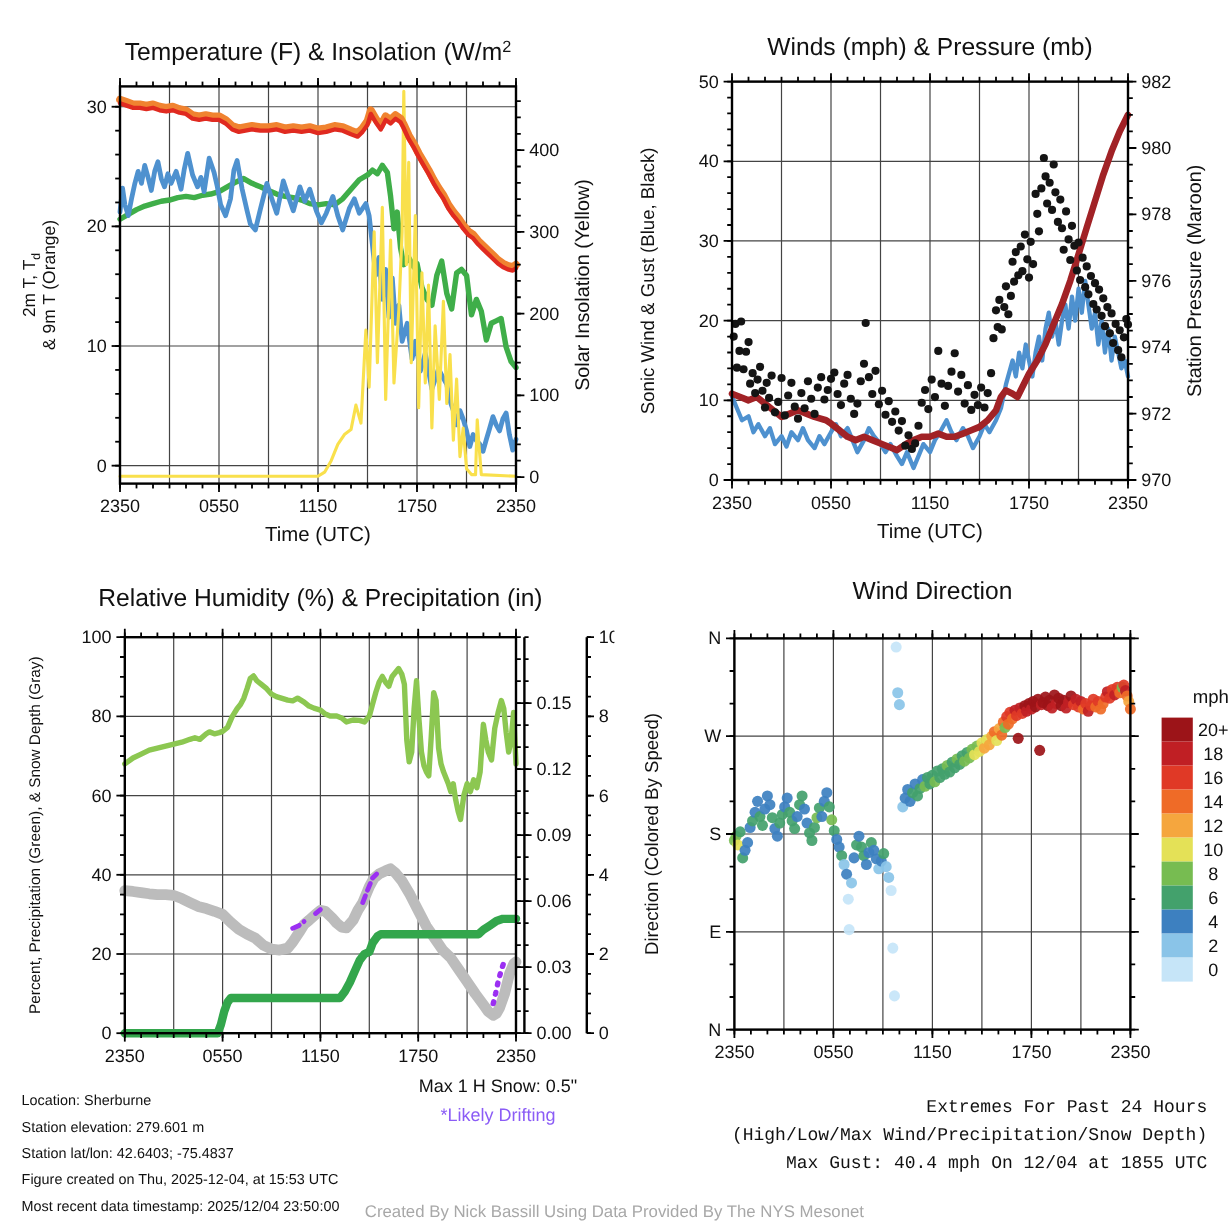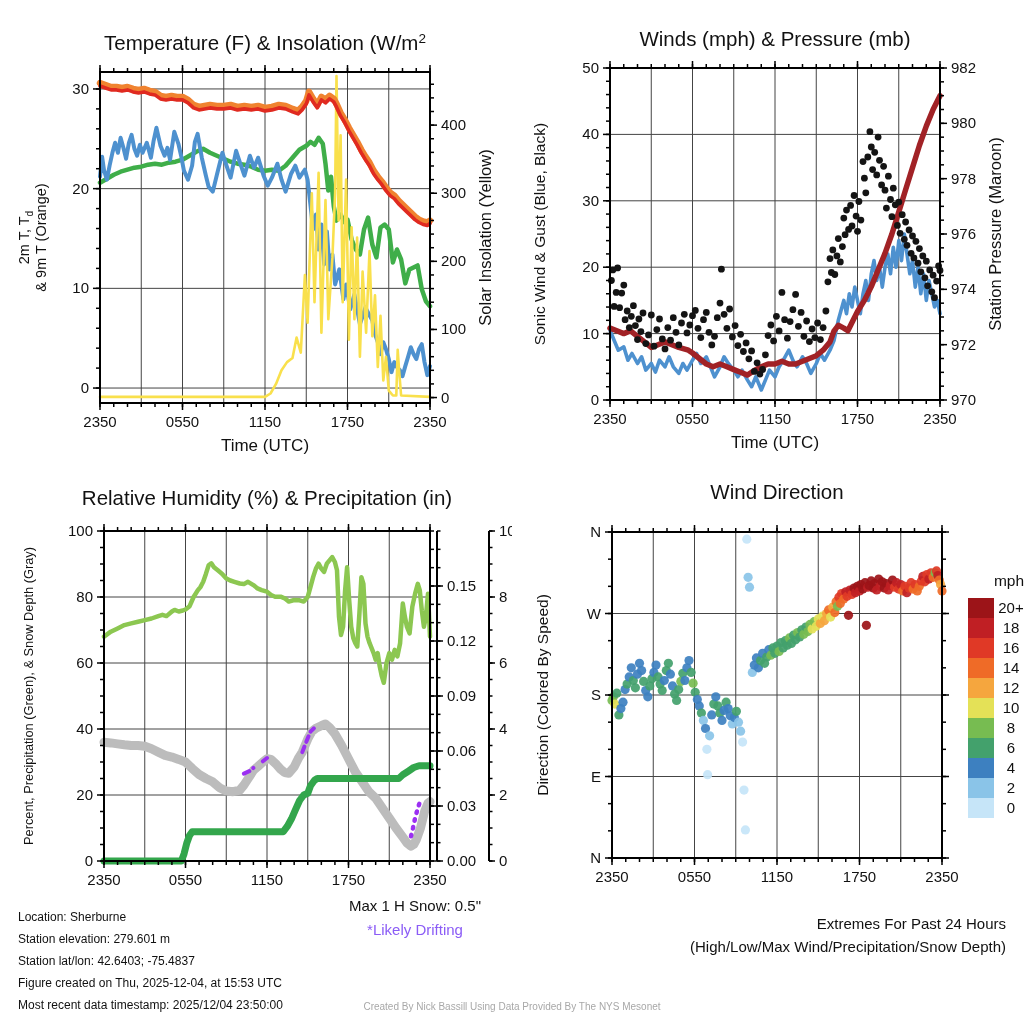--- a/index.html
+++ b/index.html
@@ -2,23 +2,23 @@
 <html><head>
 <meta charset="utf-8">
 <style>
   html,body{margin:0;padding:0;background:#fff;}
   .canvas{position:relative;width:1024px;height:1024px;background:#fff;
           font-family:"Liberation Sans",sans-serif;overflow:hidden;}
   svg.panel{position:absolute;left:0;top:0;}
   .footer-left{position:absolute;left:18px;top:906px;font-size:12px;line-height:22px;color:#111;}
   .snow-note{position:absolute;left:265px;top:897px;width:300px;text-align:center;font-size:15px;color:#111;}
   .snow-note .drifting{margin-top:7px;color:#8b5cf6;}
-  .extremes{position:absolute;right:18px;top:912px;text-align:right;font-size:15px;line-height:23px;color:#111;}
+  .extremes{position:absolute;right:18px;top:912px;text-align:right;font-size:15px;line-height:23px;color:#111;font-family:Liberation Mono, monospace;}
   .extremes .vals{color:#cf2020;font-weight:bold;}
-  .credit{position:absolute;left:0;right:0;top:1001px;text-align:center;font-size:10px;color:#a8a8a8;}
+  .credit{position:absolute;left:0;right:0;top:1001px;text-align:center;font-size:14px;color:#a8a8a8;}
 </style>
 </head>
 <body>
 
 <div class="canvas">
   <svg class="panel" width="512" height="462" style="left:0;top:0">
       <g>
         <g>
           <line x1="100" y1="72" x2="100" y2="403" stroke="#444444" stroke-width="1"></line>
           <line x1="141.25" y1="72" x2="141.25" y2="403" stroke="#444444" stroke-width="1"></line>
@@ -1086,16 +1086,17 @@
   </div>
 
   <div class="snow-note">
     <div>Max 1 H Snow: 0.5"</div>
     <div class="drifting">*Likely Drifting</div>
   </div>
 
   <div class="extremes">
     <div>Extremes For Past 24 Hours</div>
     <div>(High/Low/Max Wind/Precipitation/Snow Depth)</div>
+    <div>Max Gust: 40.4 mph On 12/04 at 1855 UTC</div>
   </div>
 
   <div class="credit">Created By Nick Bassill Using Data Provided By The NYS Mesonet</div>
 </div>
 
 </body></html>

